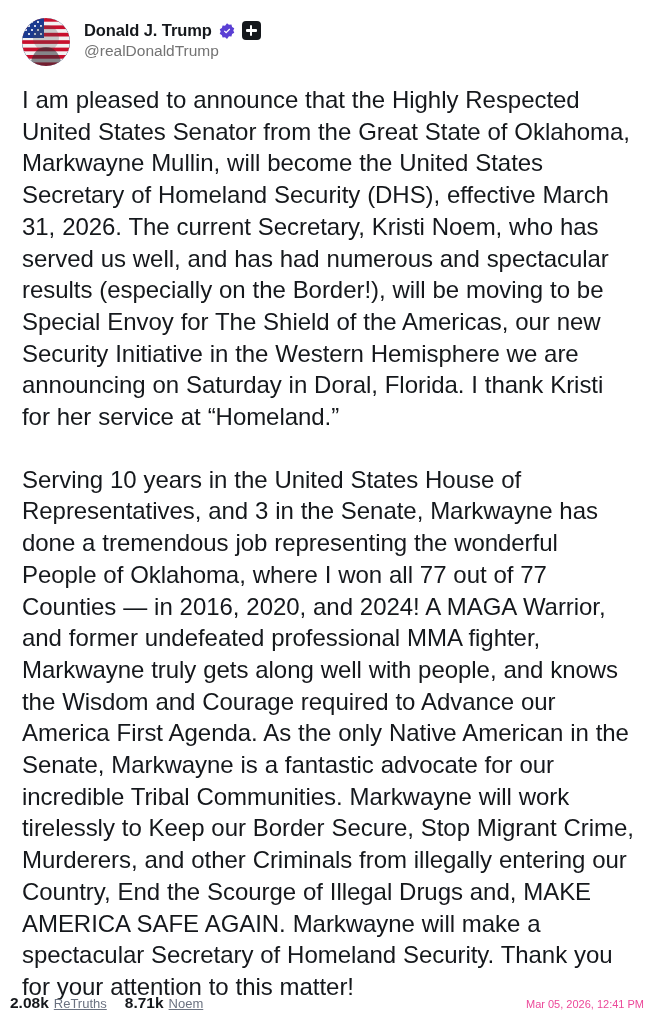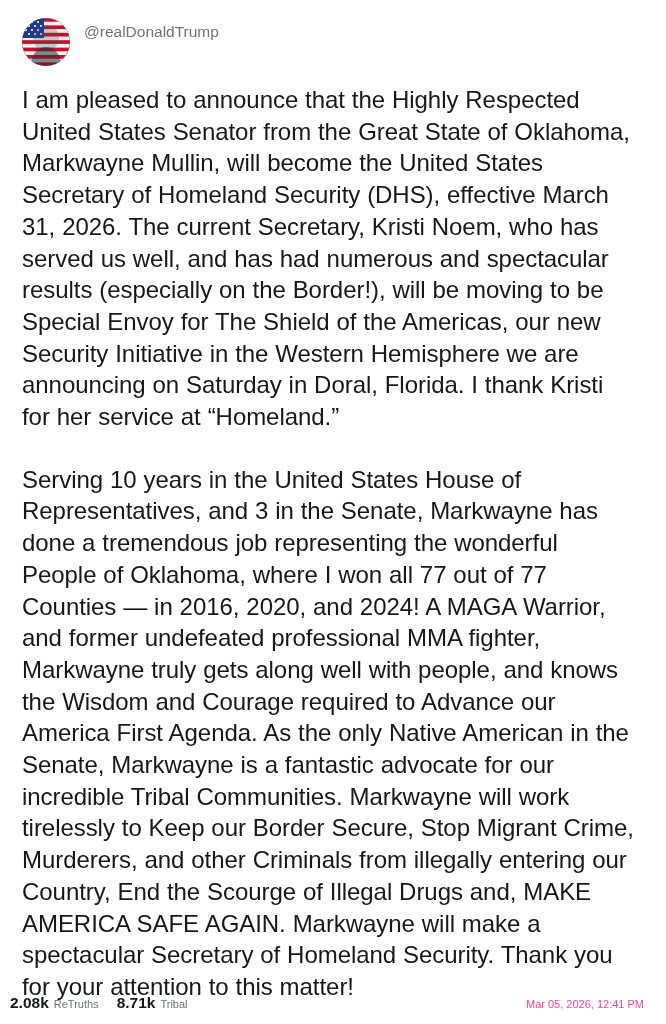--- a/index.html
+++ b/index.html
@@ -117,21 +117,21 @@
     right: 22px;
     bottom: 12px;
     display: flex;
     align-items: baseline;
     justify-content: space-between;
     font-size: 15.5px;
   }
   .stats { display: flex; align-items: baseline; gap: 18px; }
   .stat { display: inline-flex; align-items: baseline; gap: 5px; }
   .stat-count { font-weight: bold; color: #15181c; font-size: 15.5px; }
-  .stat-label { color: #6b7280; font-size: 11px; }
+  .stat-label { color: #6b7280; font-size: 13px; text-decoration: underline; }
   .timestamp { color: #ec4899; font-size: 11px; }
 </style>
 </head>
 <body>
 
 <div class="post">
 
   <div class="header">
     <div class="avatar">
       <svg viewBox="0 0 48 48" xmlns="http://www.w3.org/2000/svg">
@@ -163,37 +163,45 @@
             <circle cx="7" cy="16" r="1.1"></circle>
               <circle cx="13" cy="16" r="1.1"></circle>
               <circle cx="19" cy="16" r="1.1"></circle>
           </g>
           <ellipse cx="24" cy="20" rx="13" ry="13" fill="#4a4a4a" opacity="0.25"></ellipse>
           <path d="M8 48 C10 34 17 29 24 29 C31 29 38 34 40 48 Z" fill="#2b2b33" opacity="0.55"></path>
         </g>
       </svg>
     </div>
     <div class="names">
+      <div class="nameline">
+        <span class="displayname">Donald J. Trump</span>
+        <svg class="verified-badge" viewBox="0 0 24 24">
+          <path fill="#5a3fd4" d="M12 1.5l2.6 2.1 3.3-.3.9 3.2 2.9 1.7-1.3 3.1 1.3 3.1-2.9 1.7-.9 3.2-3.3-.3L12 22.5l-2.6-2.1-3.3.3-.9-3.2-2.9-1.7L3.6 12.7 2.3 9.6l2.9-1.7.9-3.2 3.3.3z"></path>
+          <path fill="#ffffff" d="M10.8 15.4l-3-3 1.2-1.2 1.8 1.8 4.3-4.3 1.2 1.2z"></path>
+        </svg>
+        <span class="plus-badge"></span>
+      </div>
       <div class="handle">@realDonaldTrump</div>
     </div>
   </div>
 
   <div class="body">
     <p class="para">I am pleased to announce that the Highly Respected United States Senator from the Great State of Oklahoma, Markwayne Mullin, will become the United States Secretary of Homeland Security (DHS), effective March 31, 2026. The current Secretary, Kristi Noem, who has served us well, and has had numerous and spectacular results (especially on the Border!), will be moving to be Special Envoy for The Shield of the Americas, our new Security Initiative in the Western Hemisphere we are announcing on Saturday in Doral, Florida. I thank Kristi for her service at “Homeland.”</p>
     <p class="para">Serving 10 years in the United States House of Representatives, and 3 in the Senate, Markwayne has done a tremendous job representing the wonderful People of Oklahoma, where I won all 77 out of 77 Counties — in 2016, 2020, and 2024! A MAGA Warrior, and former undefeated professional MMA fighter, Markwayne truly gets along well with people, and knows the Wisdom and Courage required to Advance our America First Agenda. As the only Native American in the Senate, Markwayne is a fantastic advocate for our incredible Tribal Communities. Markwayne will work tirelessly to Keep our Border Secure, Stop Migrant Crime, Murderers, and other Criminals from illegally entering our Country, End the Scourge of Illegal Drugs and, MAKE AMERICA SAFE AGAIN. Markwayne will make a spectacular Secretary of Homeland Security. Thank you for your attention to this matter!</p>
     <p class="para signature">PRESIDENT DONALD J. TRUMP</p>
   </div>
 
   <div class="footer">
     <div class="stats">
       <span class="stat">
         <span class="stat-count">2.08k</span>
         <span class="stat-label">ReTruths</span>
       </span>
       <span class="stat">
         <span class="stat-count">8.71k</span>
-        <span class="stat-label">Tribal</span>
+        <span class="stat-label">Noem</span>
       </span>
     </div>
     <div class="timestamp">Mar 05, 2026, 12:41 PM</div>
   </div>
 
 </div>
 
 </body></html>

